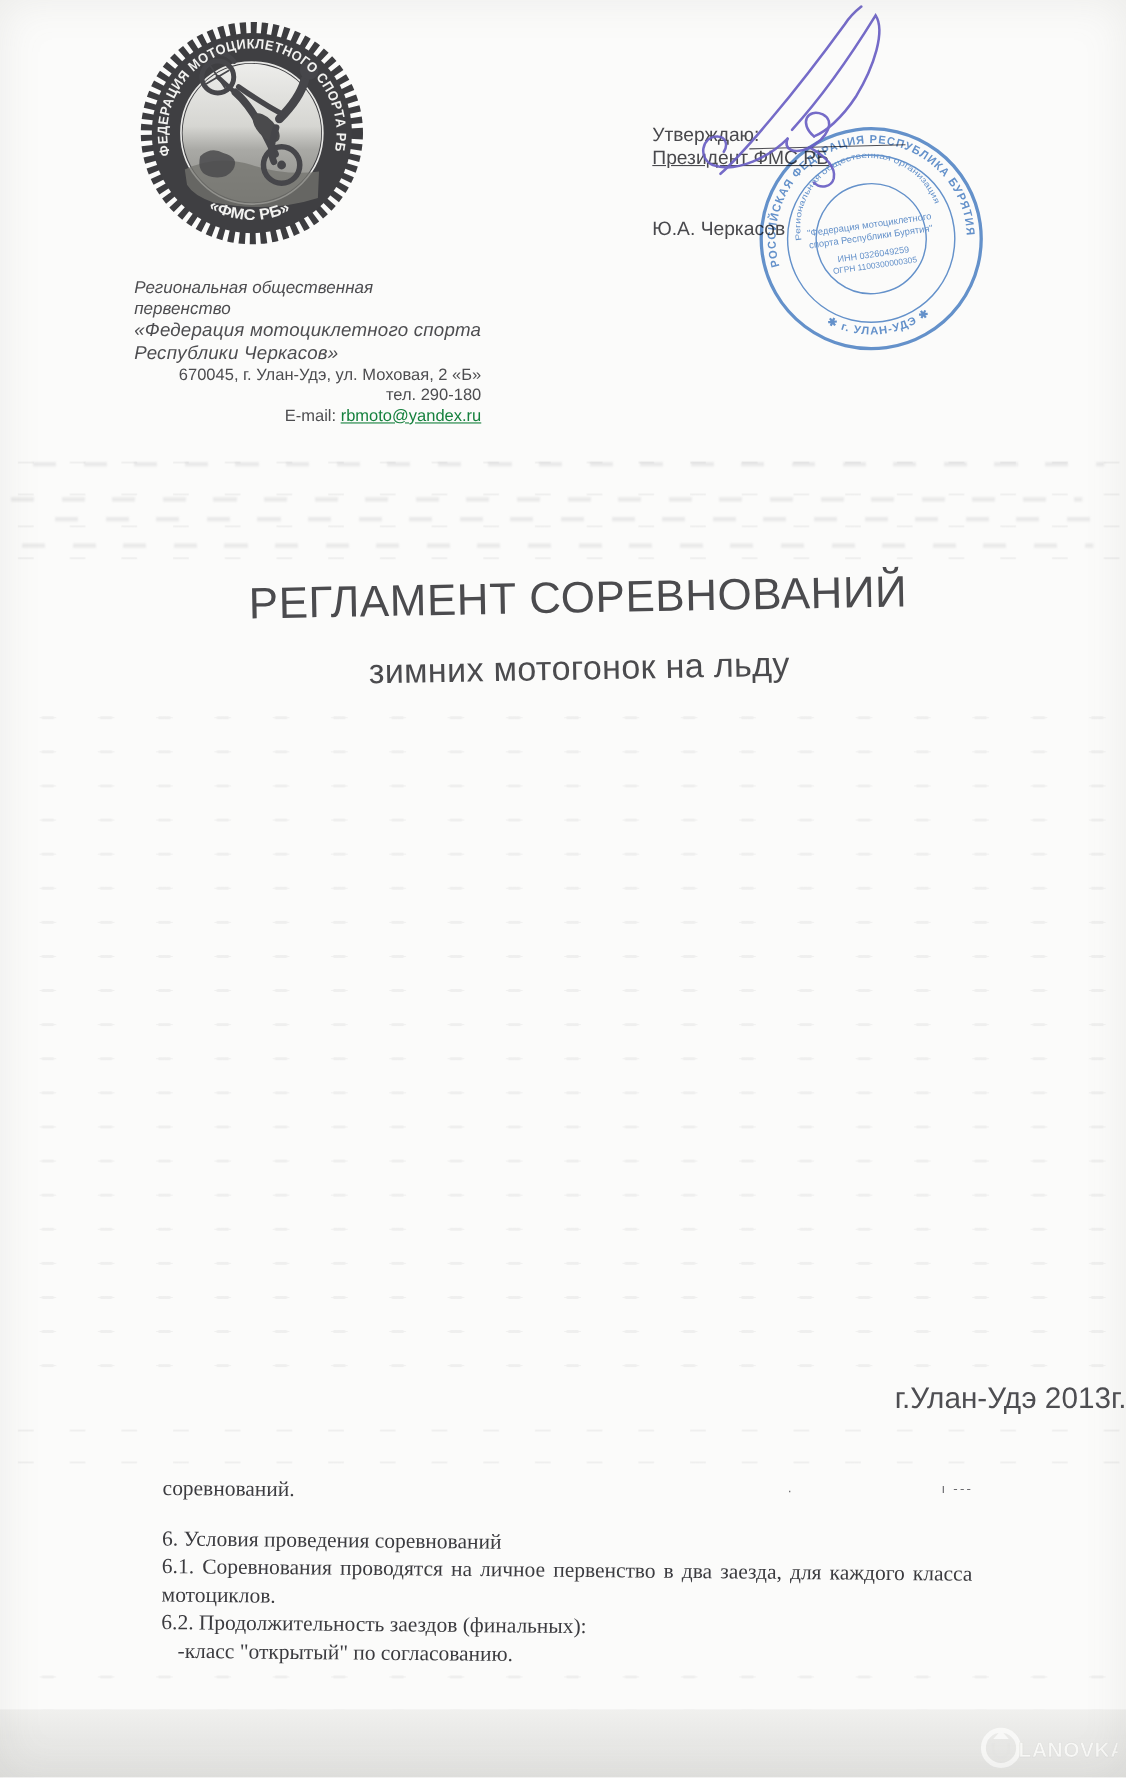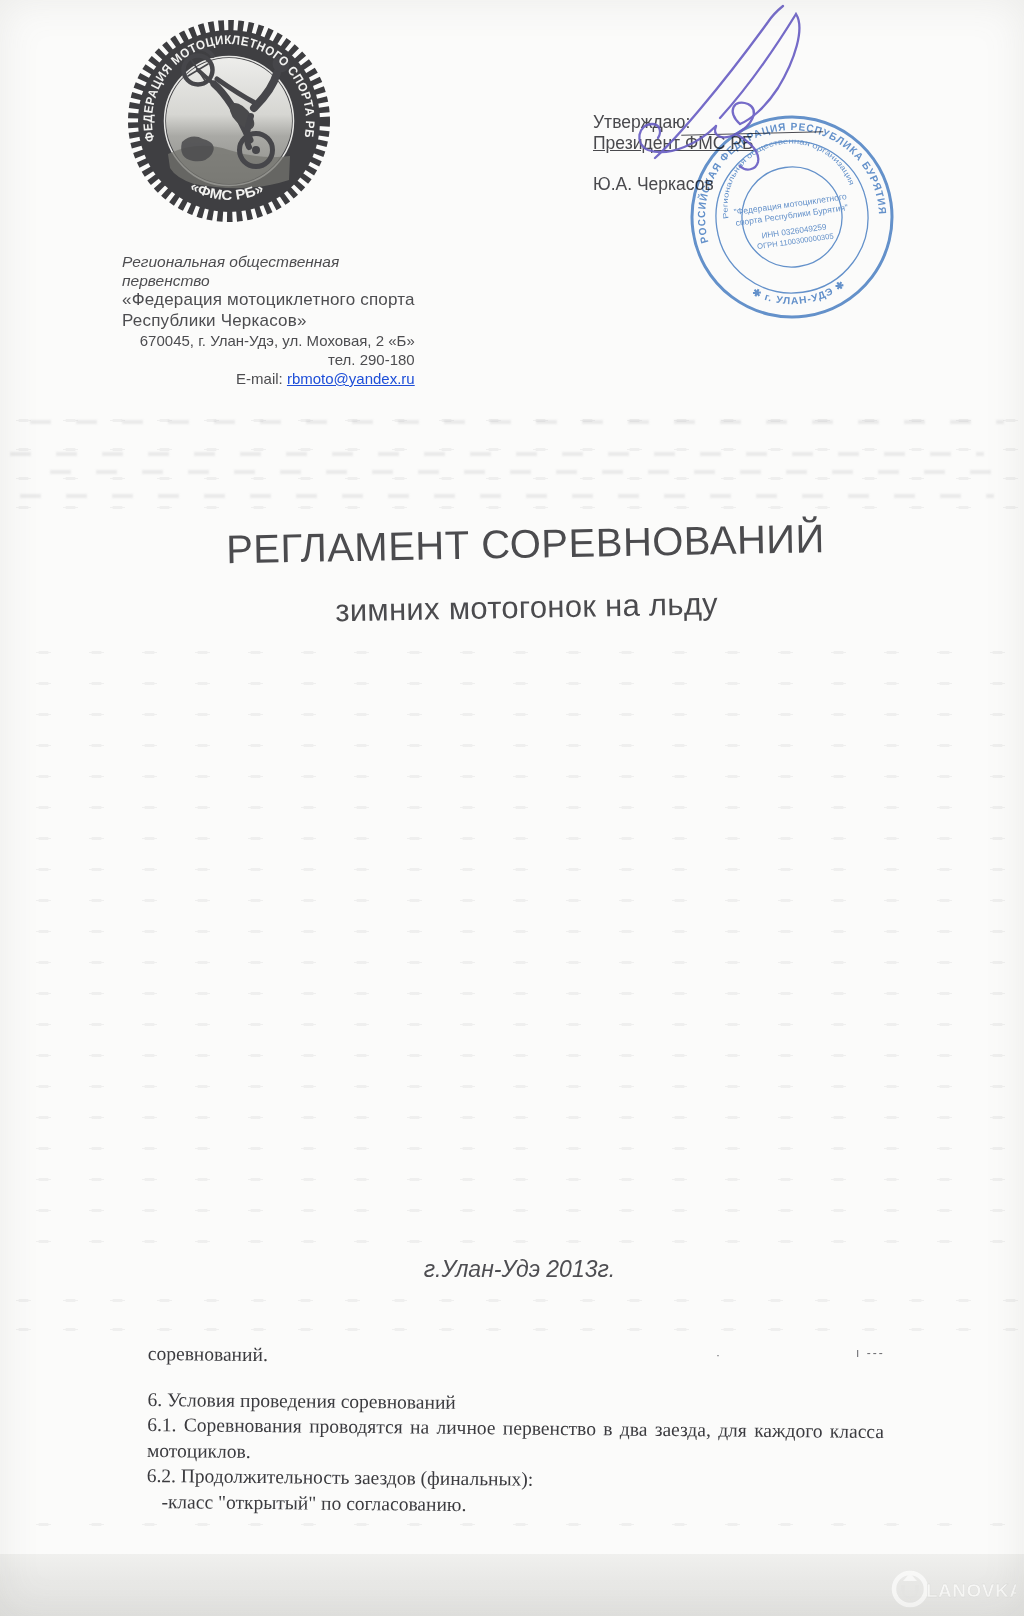--- a/index.html
+++ b/index.html
@@ -18,47 +18,47 @@
   .ghost.g2{background-size:53px 31px;background-position:17px 9px;}
   .n-row{position:absolute;height:4px;z-index:0;filter:blur(1px);
     background:repeating-linear-gradient(90deg, rgba(100,100,106,.11) 0 21px, transparent 21px 46px);}
 
   
   .logo{position:absolute;left:126px;top:12px;width:206px;height:222px;z-index:2;}
 
   
   .org{position:absolute;left:122px;top:252px;z-index:2;color:#4d4d50;}
   .org .l-sm{font-size:15.5px;line-height:19px;font-style:italic;}
-  .org .l-lg{font-size:17px;line-height:20.5px;letter-spacing:.2px;}
+  .org .l-lg{font-size:17px;line-height:20.5px;letter-spacing:.2px;font-style:italic;}
   .org .l-ad{font-size:15px;line-height:19px;text-align:right;}
-  .org .email a{color:#1d4ed8;text-decoration:underline;}
+  .org .email a{color:#15803d;text-decoration:underline;}
 
   
   .approval{position:absolute;left:593px;top:112px;z-index:2;font-size:17.5px;color:#49494d;}
   .approval .row2{text-decoration:underline;}
-  .approval .row3{margin-top:20px;}
+  .approval .row3{margin-top:44px;}
   .sig-line{position:absolute;left:681px;top:117px;width:142px;height:16px;
     border-bottom:1.6px solid #4c4c52;transform:rotate(-1.5deg);z-index:2;}
 
   
   .signature{position:absolute;left:600px;top:0;width:230px;height:185px;z-index:5;}
 
   
   .stamp{position:absolute;left:685px;top:110px;width:214px;height:214px;z-index:4;
     opacity:.85;mix-blend-mode:multiply;transform:rotate(-8deg);}
 
   
   .doc-title{position:absolute;left:0;top:522px;width:100%;text-align:center;z-index:2;
     transform:rotate(-1.05deg);color:#4b4b4e;padding-left:28px;box-sizing:border-box;}
   .doc-title .t1{font-size:40px;letter-spacing:.5px;}
   .doc-title .t2{font-size:31px;margin-top:23px;letter-spacing:.3px;}
 
   
-  .place-date{position:absolute;left:0;top:1256px;width:100%;text-align:center;z-index:2;
-    font-size:23px;color:#4e4e52;padding-left:15px;box-sizing:border-box;font-style:italic;}
+  .place-date{position:absolute;left:0;top:1256px;width:100%;text-align:right;z-index:2;
+    font-size:27px;color:#4e4e52;padding-left:15px;box-sizing:border-box;}
 
   
   .body-text{position:absolute;left:148px;top:1341px;width:770px;z-index:2;
     font-family:"Liberation Serif",serif;font-size:19.5px;color:#3b3b3f;
     transform:rotate(.55deg);transform-origin:left top;}
   .body-text .frag{margin-bottom:20px;}
   .body-text .ln{line-height:25.5px;white-space:nowrap;}
   .body-text .just{word-spacing:2.5px;}
   .body-text .indent{padding-left:15px;}
   .speck{position:absolute;z-index:1;color:#6a6a6e;font-size:12px;}

